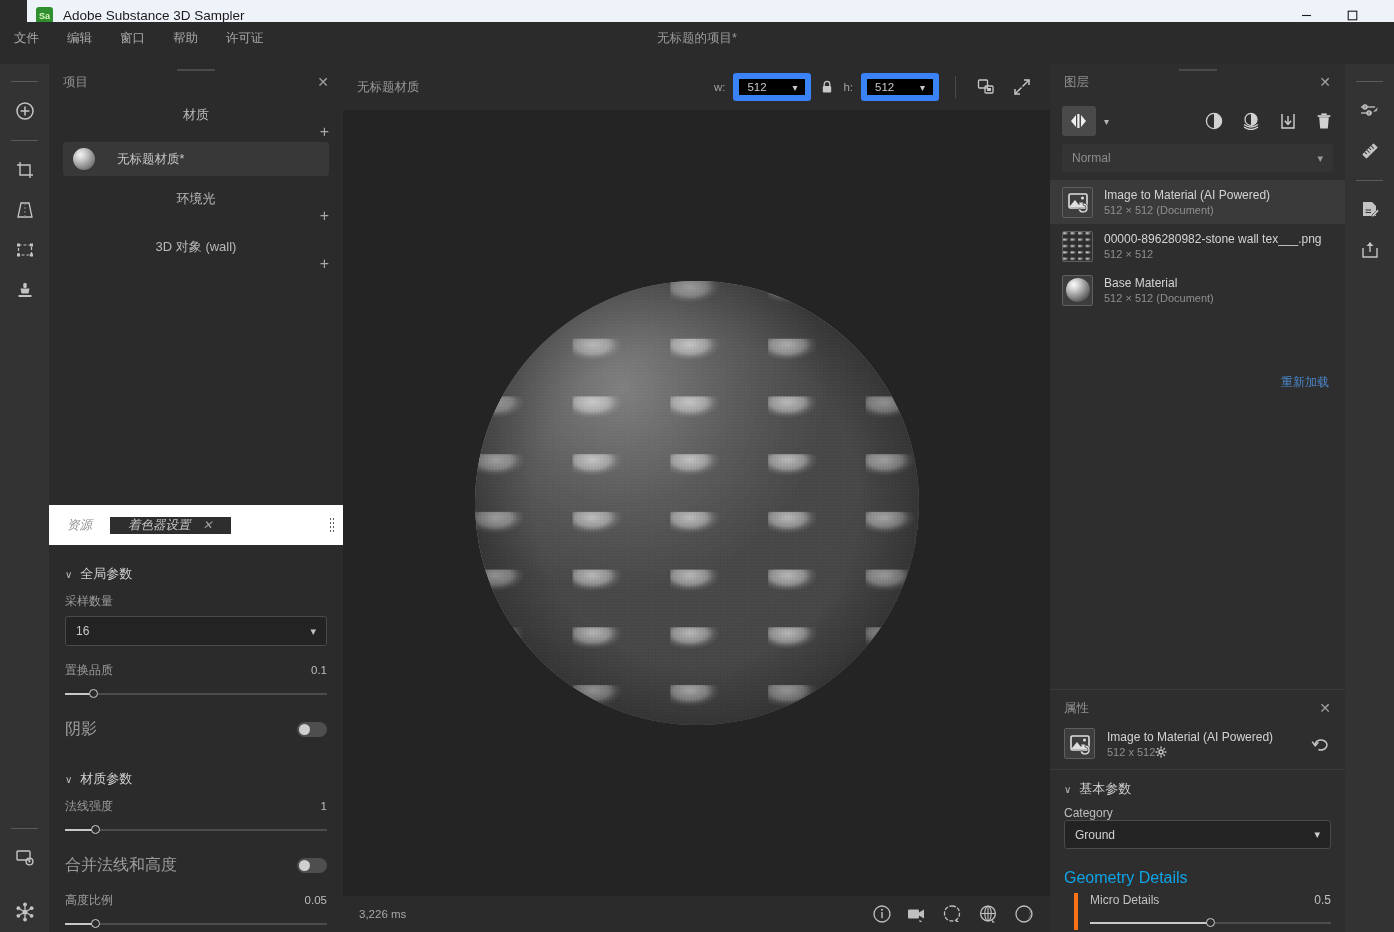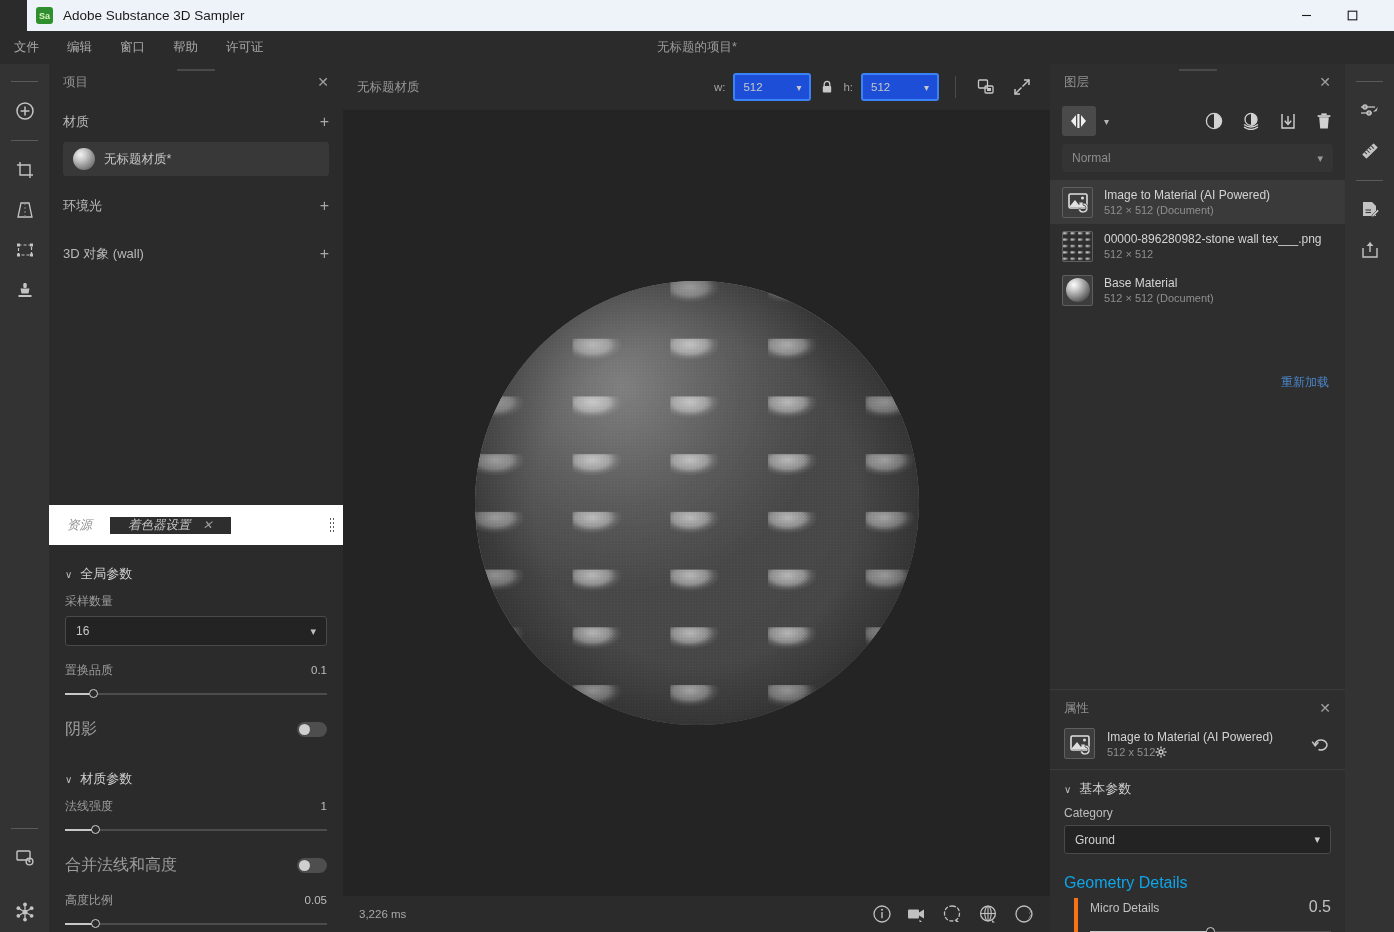--- a/index.html
+++ b/index.html
@@ -26,21 +26,21 @@
   }
   .tb-title { margin-left:10px; color:#1b1b1b; font-size:13.5px; }
   .tb-ctrls { margin-left:auto; display:flex; height:31px; }
   .tb-btn {
     width:46px; height:31px; display:flex; align-items:center; justify-content:center;
     color:#1b1b1b; font-size:13px;
   }
 
   
   .menubar {
-    position:absolute; left:0; top:31px; width:1394px; height:33px;
+    position:absolute; left:0; top:22px; width:1394px; height:33px;
     background:#2b2b2b; display:flex; align-items:center;
   }
   .menu-item {
     padding:0 14px; height:33px; line-height:33px; color:#a9a9a9; font-size:12.5px;
   }
   .doc-title {
     position:absolute; left:0; right:0; top:0; height:33px; line-height:33px;
     text-align:center; color:#9a9a9a; font-size:12.5px; pointer-events:none;
   }
 
@@ -68,32 +68,32 @@
     height:36px; display:flex; align-items:center; padding:0 14px;
     color:#909090; font-size:12.5px;
   }
   .panel-head .x { margin-left:auto; font-size:14px; color:#a0a0a0; line-height:1; }
 
   
   #project-panel { left:49px; top:64px; width:294px; height:441px; background:#2b2b2b; }
   .proj-grab { position:absolute; left:50%; top:5px; transform:translateX(-50%); width:38px; height:2px; background:#4a4a4a; }
   .sec-row {
     display:flex; align-items:center; padding:0 14px; height:32px;
-    color:#b9b9b9; font-size:13px; margin-top:6px;
+    color:#b9b9b9; font-size:13px; margin-top:6px;flex-direction:column;
   }
   .sec-row .plus { margin-left:auto; font-size:16px; color:#a8a8a8; line-height:1; }
   .mat-item {
     margin:4px 14px 0 14px; height:34px; background:#383838; border-radius:3px;
     display:flex; align-items:center; padding:0 10px;
   }
   .mat-thumb {
     width:22px; height:22px; border-radius:50%;
     background:radial-gradient(circle at 34% 30%, #f2f2f2 0%, #c9c9c9 28%, #8b8b8b 62%, #4c4c4c 100%);
   }
-  .mat-name { margin-left:9px; color:#c6c6c6; font-size:12.5px; }
+  .mat-name { margin-left:22px; color:#c6c6c6; font-size:12.5px; }
 
   
   #shader-panel { left:49px; top:505px; width:294px; height:427px; background:#2b2b2b; }
   .tabstrip { height:40px; background:#ffffff; display:flex; align-items:center; position:relative;font-style:italic; }
   .tab {
     padding:0 18px; display:flex; align-items:center; color:#8e8e8e; font-size:12.5px;
   }
   .tab.active { background:#2e2e2e; color:#c6c6c6; }
   .tab .tx { margin-left:12px; font-size:12px; color:#a0a0a0; }
   .tab-dots {
@@ -132,21 +132,21 @@
 
   
   #viewport { left:343px; top:64px; width:707px; height:868px; background:#242424; }
   .vp-top {
     height:46px; background:#2b2b2b; display:flex; align-items:center; padding:0 14px;
   }
   .vp-title { color:#989898; font-size:12.5px; }
   .vp-tools { margin-left:auto; display:flex; align-items:center; gap:8px; }
   .dim-lbl { color:#a2a2a2; font-size:11.5px; }
   .dim-sel {
-    width:78px; height:28px; background:#1d4ed8; border:2px solid #3b82f6; border-radius:3px;
+    width:78px; height:28px; background:#000000; border:6px solid #3b82f6; border-radius:3px;
     display:flex; align-items:center; padding:0 8px; color:#c8c8c8; font-size:11.5px;
   }
   .dim-sel .cv { margin-left:auto; font-size:10px; }
   .vp-divider { width:1px; height:22px; background:#4a4a4a; margin:0 8px; }
   .vp-icon { width:28px; height:28px; display:flex; align-items:center; justify-content:center; color:#c6c6c6; }
   .vp-canvas { position:relative; height:786px; background:#242424; overflow:hidden; }
   .vp-bottom {
     height:36px; background:#2b2b2b; display:flex; align-items:center; padding:0 16px;
   }
   .ms { color:#a8a8a8; font-size:11.5px; }
@@ -262,31 +262,31 @@
   #props-panel { left:1050px; top:689px; width:295px; height:243px; background:#2e2e2e; border-top:1px solid #3a3a3a; }
   .pp-head { height:36px; display:flex; align-items:center; padding:0 14px; color:#909090; font-size:12.5px; }
   .pp-head .x { margin-left:auto; font-size:14px; color:#a0a0a0; }
   .pp-obj { display:flex; align-items:center; gap:12px; padding:2px 14px 10px 14px; border-bottom:1px solid #3b3b3b; }
   .pp-thumb { width:31px; height:31px; border:1px solid #5f5f5f; border-radius:2px; background:#3d3d3d; display:flex; align-items:center; justify-content:center; flex:none; }
   .pp-name { color:#d4d4d4; font-size:12px; }
   .pp-sub { color:#8f8f8f; font-size:11px; margin-top:2px; display:flex; align-items:center; }
   .pp-reset { margin-left:auto; color:#c6c6c6; font-size:15px; }
   .pp-body { padding:10px 14px 0 14px; }
   .pp-grp { display:flex; align-items:center; gap:8px; color:#cfcfcf; font-size:13px; margin-bottom:8px; }
-  .pp-lbl { color:#bdbdbd; font-size:12px; margin-bottom:5px; }
+  .pp-lbl { color:#bdbdbd; font-size:12px; }
   .pp-select {
     height:29px; background:#232323; border:1px solid #4a4a4a; border-radius:3px;
     display:flex; align-items:center; padding:0 10px; color:#d0d0d0; font-size:12px;
   }
   .pp-select .cv { margin-left:auto; font-size:11px; }
   .pp-sub-lbl { color:#0ea5e9; font-size:16px; margin-top:20px; }
   .pp-indent { margin-left:10px; border-left:4px solid #f97316; padding-left:12px; margin-top:6px; }
   .pp-row { display:flex; align-items:baseline; }
   .pp-row .nm { color:#c2c2c2; font-size:12px; }
-  .pp-row .vl { margin-left:auto; color:#c2c2c2; font-size:16px; }
+  .pp-row .vl { margin-left:auto; color:#c2c2c2; font-size:12px; }
 
   svg { display:block; }
 </style>
 </head>
 <body>
 
 <div class="app">
 
   <div class="titlebar">
     <div class="tb-logo">Sa</div>

